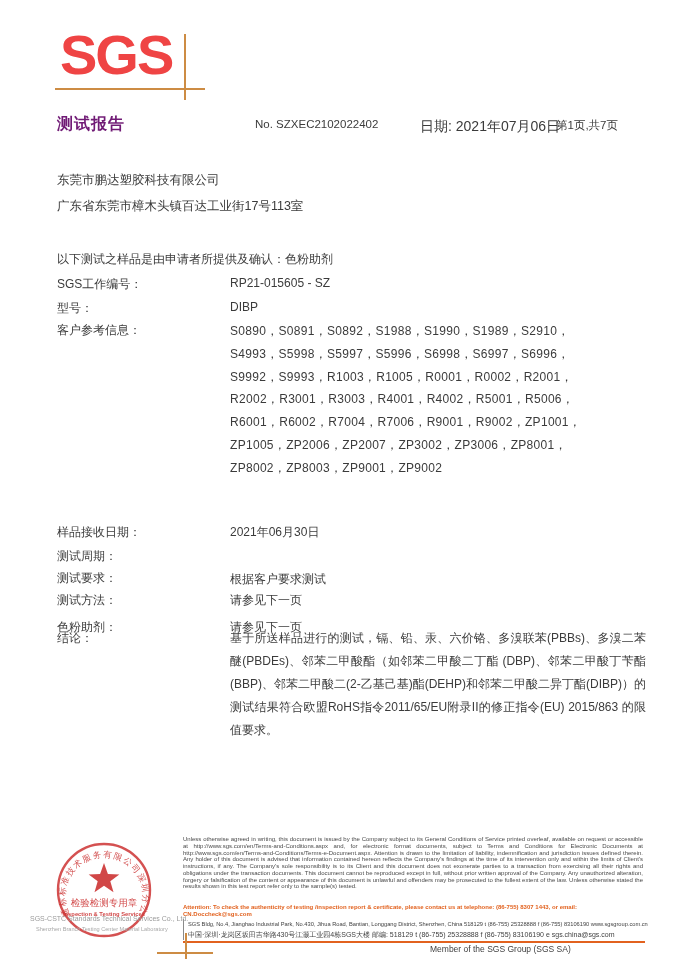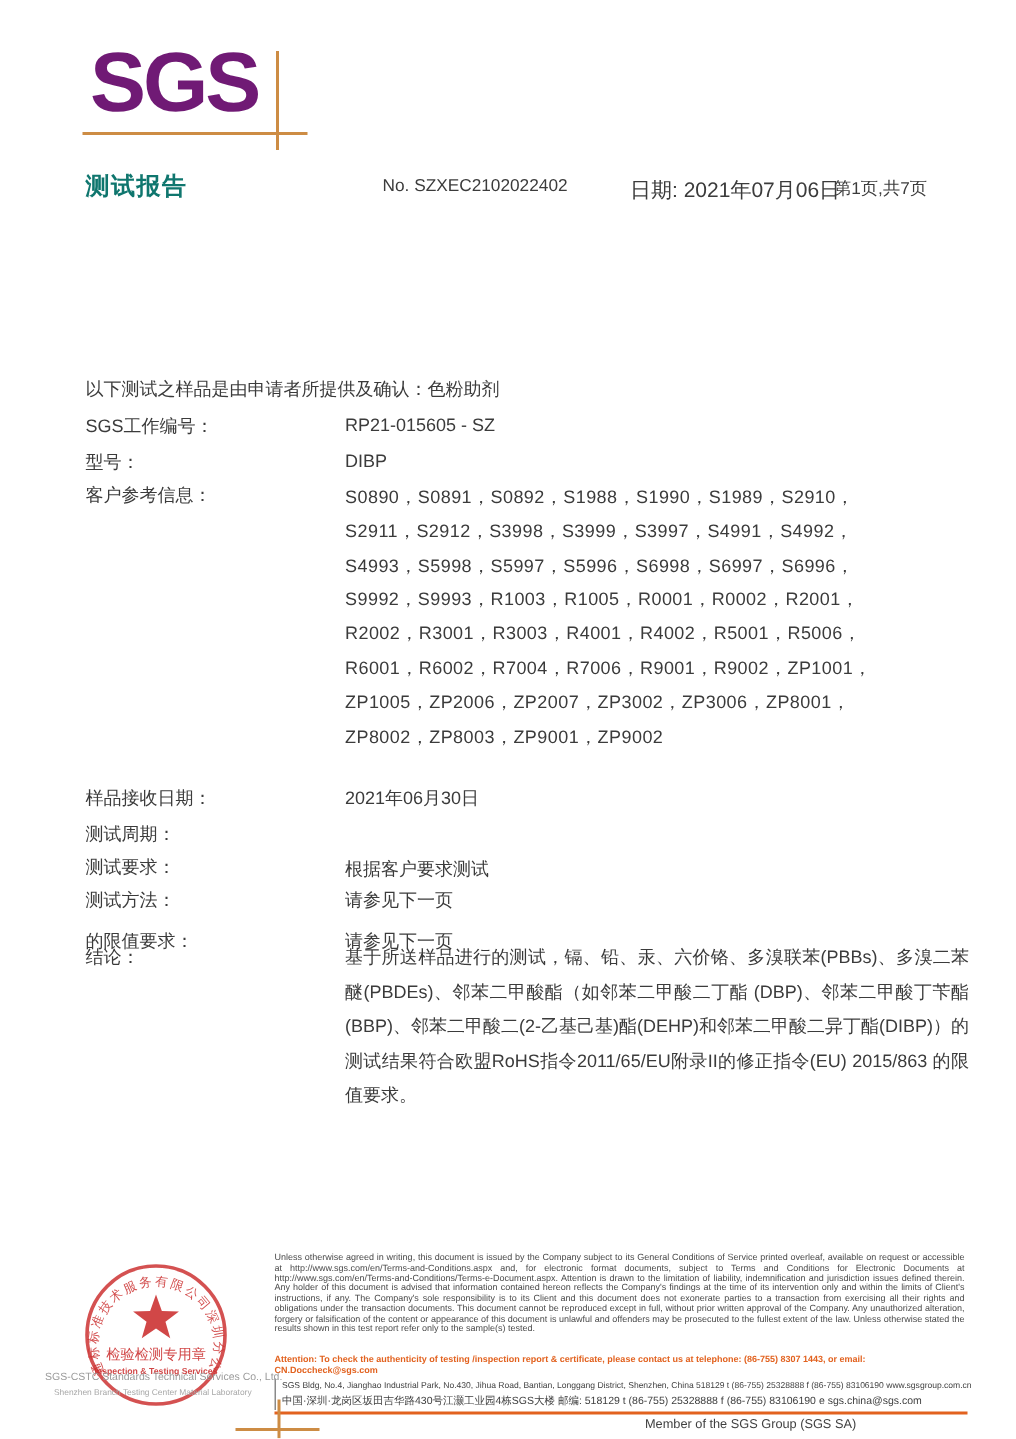--- a/index.html
+++ b/index.html
@@ -13,31 +13,31 @@
     overflow: hidden;
   }
   
   .logo-text {
     position: absolute;
     left: 60px; top 26px;
     top: 24px;
     font-size: 56px;
     font-weight: bold;
     letter-spacing: -2px;
-    color: #701a75;
+    color: #ef4444;
     line-height: 62px;
   }
   .mark { position: absolute; background: #cd8c44; }
   .mark-top-h { left: 55px; top: 88px; width: 150px; height: 2px; }
   .mark-top-v { left: 184px; top: 34px; width: 2px; height: 66px; }
   .mark-bot-h { left: 157px; top: 952px; width: 56px; height: 2px; }
   .mark-bot-v { left: 185px; top: 933px; width: 2px; height: 26px; }
 
   .title-row { position: absolute; left: 0; top: 114px; width: 677px; height: 24px; }
-  .report-title { position: absolute; left: 57px; top: 0; font-size: 16px; font-weight: bold; letter-spacing: 1px; color: #0f766e; }
+  .report-title { position: absolute; left: 57px; top: 0; font-size: 16px; font-weight: bold; letter-spacing: 1px; color: #701a75; }
   .report-no   { position: absolute; left: 255px; top: 4px; font-size: 11.5px; }
   .report-date { position: absolute; left: 420px; top: 4px; font-size: 14px; }
   .report-page { position: absolute; left: 556px; top: 4px; font-size: 11.5px; }
 
   .applicant { position: absolute; left: 57px; top: 167px; font-size: 12.5px; line-height: 26px; }
 
   
   .lbl { position: absolute; left: 57px; font-size: 12px; }
   .val { position: absolute; left: 230px; font-size: 12px; }
   .sample-note { position: absolute; left: 57px; top: 251px; font-size: 12px; }
@@ -82,53 +82,56 @@
   <div class="mark mark-top-h"></div>
   <div class="mark mark-top-v"></div>
 
   <div class="title-row">
     <span class="report-title">测试报告</span>
     <span class="report-no">No. SZXEC2102022402</span>
     <span class="report-date">日期: 2021年07月06日</span>
     <span class="report-page">第1页,共7页</span>
   </div>
 
+  <div class="applicant">
+    <div>东莞市鹏达塑胶科技有限公司</div>
+    <div>广东省东莞市樟木头镇百达工业街17号113室</div>
+  </div>
 
   <div class="sample-note">以下测试之样品是由申请者所提供及确认：色粉助剂</div>
 
   <div class="lbl" style="top:276px">SGS工作编号：</div>
   <div class="val" style="top:276px">RP21-015605 - SZ</div>
 
   <div class="lbl" style="top:300px">型号：</div>
   <div class="val" style="top:300px">DIBP</div>
 
   <div class="lbl" style="top:322px">客户参考信息：</div>
   <div class="client-ref-lines">
     <div>S0890，S0891，S0892，S1988，S1990，S1989，S2910，</div>
-    <div>S2911，S2912，S3998，S3999，S3997，S4991，S4992，</div>
     <div>S4993，S5998，S5997，S5996，S6998，S6997，S6996，</div>
     <div>S9992，S9993，R1003，R1005，R0001，R0002，R2001，</div>
     <div>R2002，R3001，R3003，R4001，R4002，R5001，R5006，</div>
     <div>R6001，R6002，R7004，R7006，R9001，R9002，ZP1001，</div>
     <div>ZP1005，ZP2006，ZP2007，ZP3002，ZP3006，ZP8001，</div>
     <div>ZP8002，ZP8003，ZP9001，ZP9002</div>
   </div>
 
   <div class="lbl" style="top:524px">样品接收日期：</div>
   <div class="val" style="top:524px">2021年06月30日</div>
 
   <div class="lbl" style="top:548px">测试周期：</div>
 
   <div class="lbl" style="top:570px">测试要求：</div>
   <div class="val" style="top:571px">根据客户要求测试</div>
 
   <div class="lbl" style="top:592px">测试方法：</div>
   <div class="val" style="top:592px">请参见下一页</div>
 
-  <div class="lbl" style="top:619px">的限值要求：</div>
+  <div class="lbl" style="top:619px">色粉助剂：</div>
   <div class="val" style="top:619px">请参见下一页</div>
 
   <div class="lbl" style="top:630px">结论：</div>
   <div class="conclusion-text">基于所送样品进行的测试，镉、铅、汞、六价铬、多溴联苯(PBBs)、多溴二苯醚(PBDEs)、邻苯二甲酸酯（如邻苯二甲酸二丁酯 (DBP)、邻苯二甲酸丁苄酯(BBP)、邻苯二甲酸二(2-乙基己基)酯(DEHP)和邻苯二甲酸二异丁酯(DIBP)）的测试结果符合欧盟RoHS指令2011/65/EU附录II的修正指令(EU) 2015/863 的限值要求。</div>
 
   <div class="disclaimer">Unless otherwise agreed in writing, this document is issued by the Company subject to its General Conditions of Service printed overleaf, available on request or accessible at http://www.sgs.com/en/Terms-and-Conditions.aspx and, for electronic format documents, subject to Terms and Conditions for Electronic Documents at http://www.sgs.com/en/Terms-and-Conditions/Terms-e-Document.aspx. Attention is drawn to the limitation of liability, indemnification and jurisdiction issues defined therein. Any holder of this document is advised that information contained hereon reflects the Company's findings at the time of its intervention only and within the limits of Client's instructions, if any. The Company's sole responsibility is to its Client and this document does not exonerate parties to a transaction from exercising all their rights and obligations under the transaction documents. This document cannot be reproduced except in full, without prior written approval of the Company. Any unauthorized alteration, forgery or falsification of the content or appearance of this document is unlawful and offenders may be prosecuted to the fullest extent of the law. Unless otherwise stated the results shown in this test report refer only to the sample(s) tested.</div>
   <div class="attention">Attention: To check the authenticity of testing /inspection report &amp; certificate, please contact us at telephone: (86-755) 8307 1443, or email: CN.Doccheck@sgs.com</div>
 
   <div class="address-block">
     <div class="addr-en">SGS Bldg, No.4, Jianghao Industrial Park, No.430, Jihua Road, Bantian, Longgang District, Shenzhen, China  518129    t (86-755) 25328888    f (86-755) 83106190    www.sgsgroup.com.cn</div>

